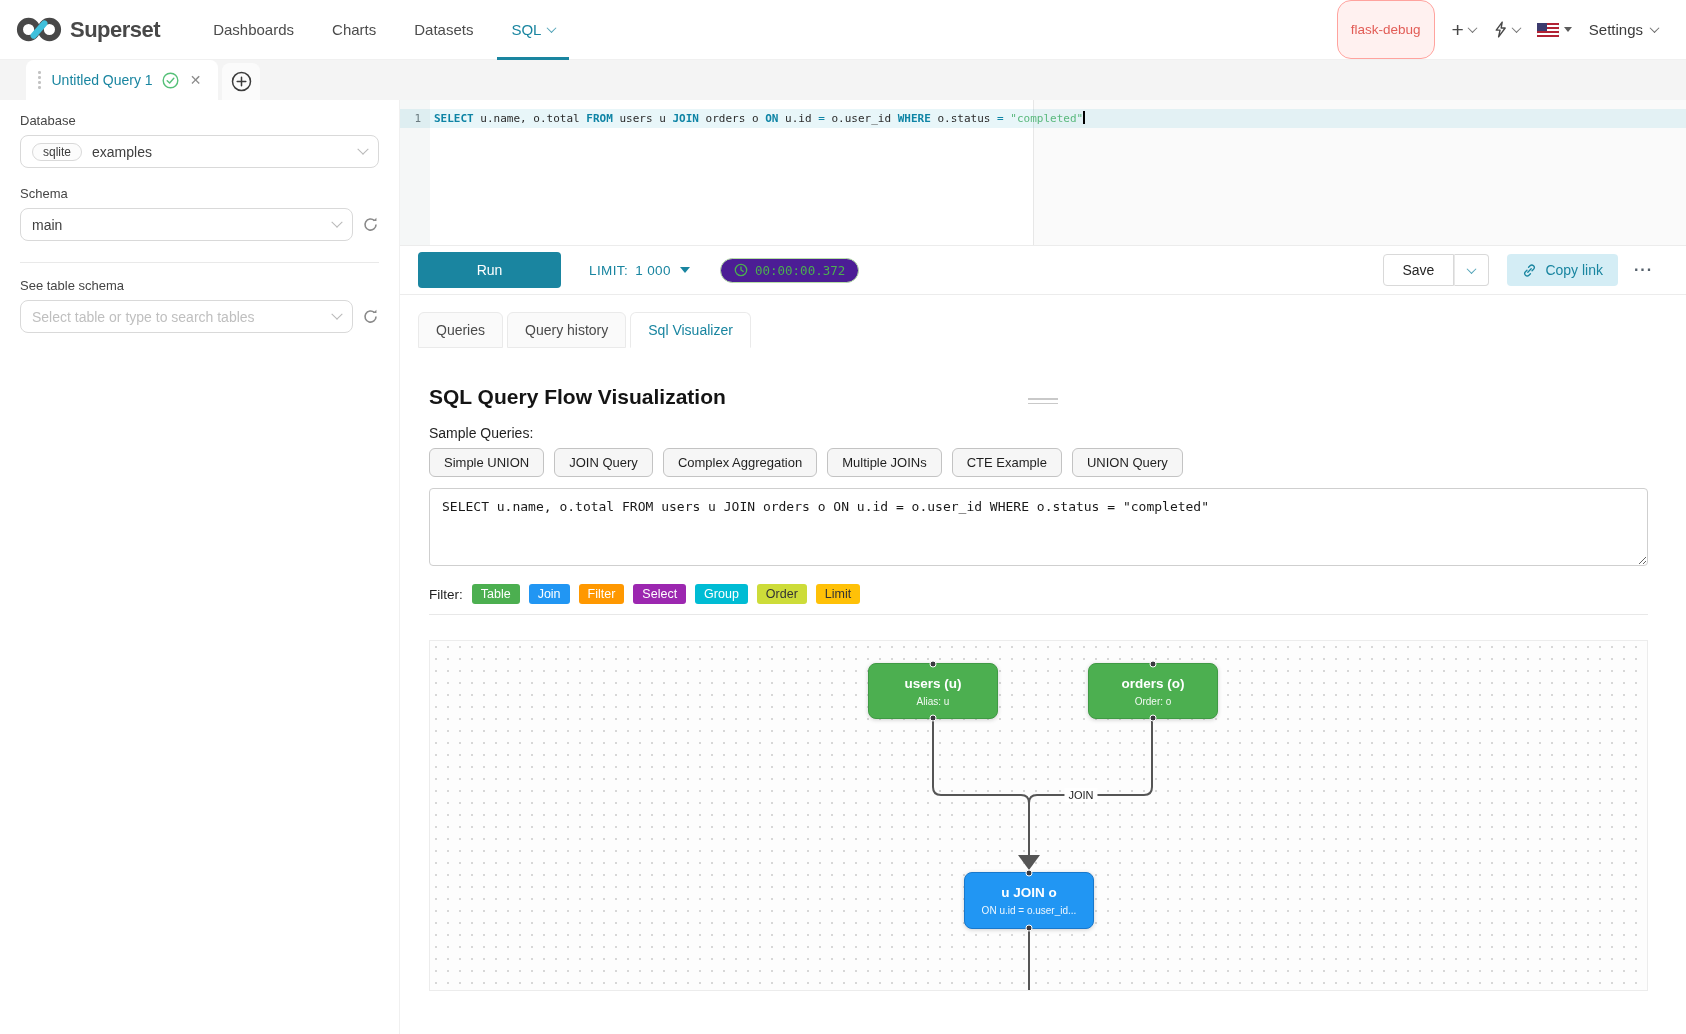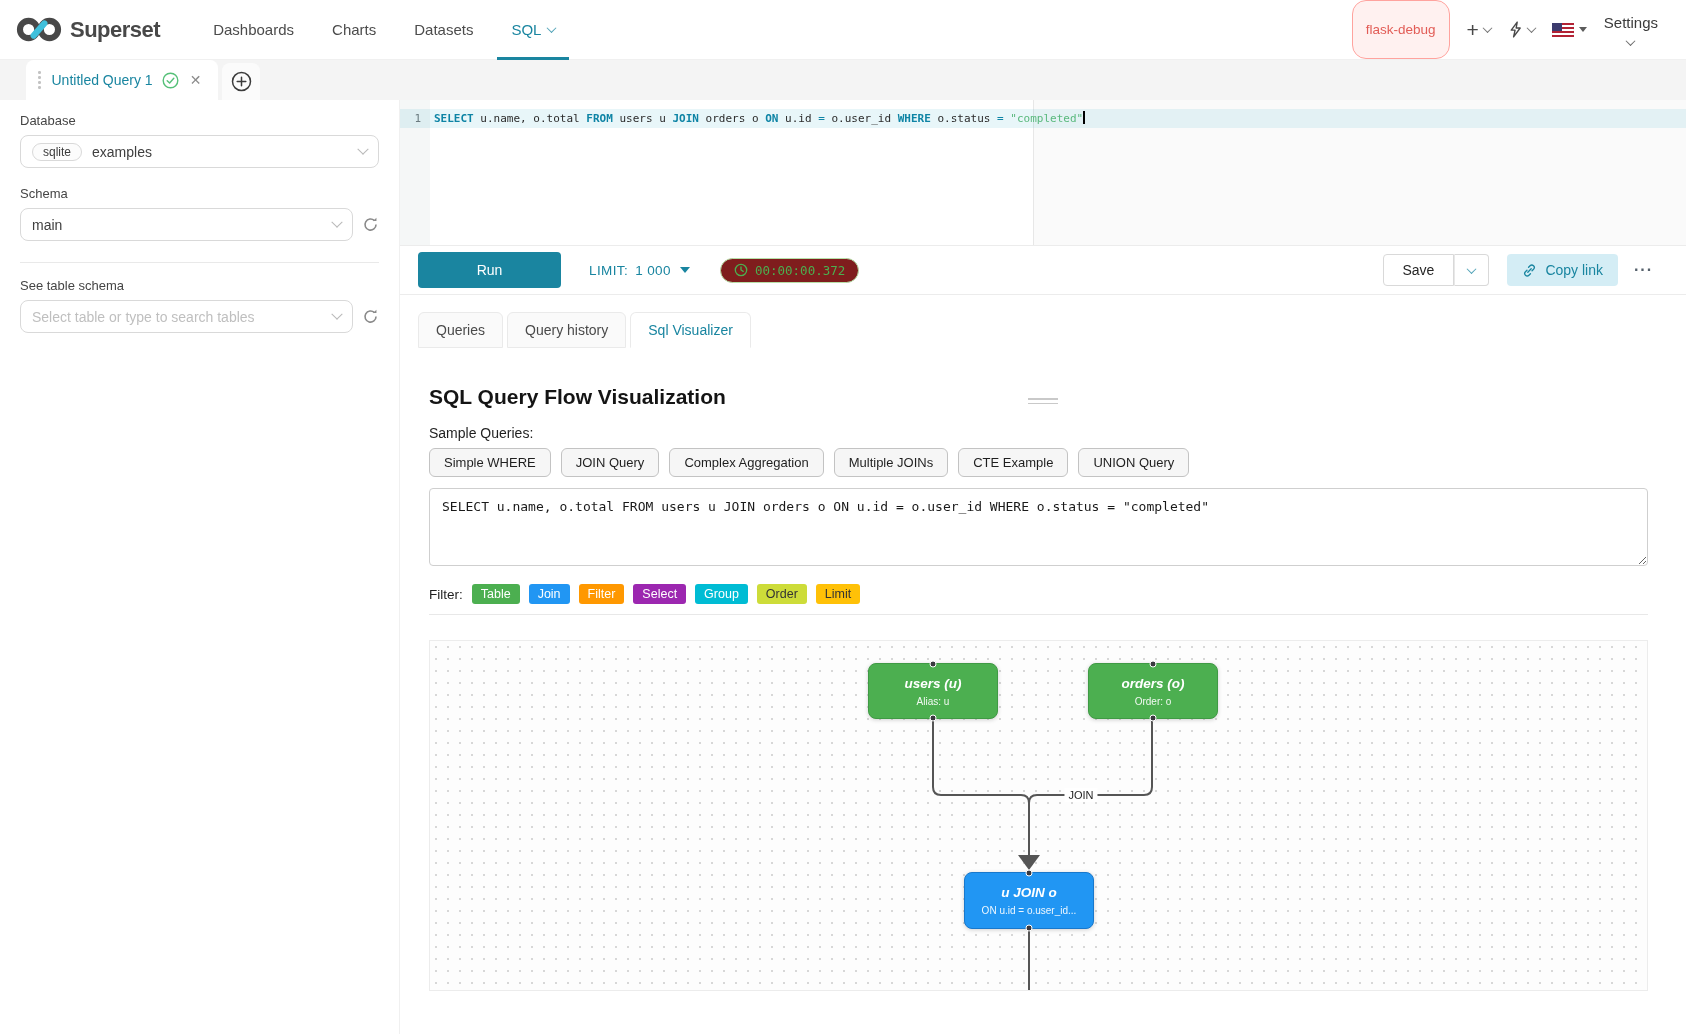--- a/index.html
+++ b/index.html
@@ -18,21 +18,21 @@
   .nav-item.active::after { content: ""; position: absolute; left: 5px; right: 5px; bottom: 0; height: 3px; background: #1a85a0; }
   .caret { display: inline-block; width: 7px; height: 7px; border-right: 1.7px solid currentColor;
            border-bottom: 1.7px solid currentColor; transform: rotate(45deg) translate(-1px,-1px); opacity: .75; }
   .nav-right { margin-left: auto; display: flex; align-items: center; gap: 17px; }
   .env-badge { border: 1px solid #ffa39e; background: #fff1f0; color: #e25c56; font-size: 13.5px;
                padding: 21px 13px; border-radius: 14px; }
   .icon-group { display: flex; align-items: center; gap: 5px; color: #484848; cursor: pointer; }
   .plus-glyph { font-size: 21px; font-weight: 400; line-height: 1; color: #484848; }
   .tri-down { width: 0; height: 0; border-left: 4px solid transparent; border-right: 4px solid transparent;
               border-top: 5px solid #5c5c5c; }
-  .settings { display: flex; align-items: center; gap: 8px; font-size: 15px; color: #3b3b3b; cursor: pointer; flex-direction: column; }
+  .settings { display: flex; align-items: center; gap: 8px; font-size: 15px; color: #3b3b3b; cursor: pointer; }
 
   
   .tabstrip { position: absolute; top: 60px; left: 0; width: 1686px; height: 40px; background: #f4f4f4;
               display: flex; align-items: flex-end; padding-left: 26px; }
   .qtab { height: 40px; background: #fff; border-radius: 8px 8px 0 0; display: flex; align-items: center;
           gap: 9px; padding: 0 15px 0 12px; }
   .qtab-label { color: #1985a0; font-size: 14px; }
   .drag-dots { display: flex; flex-direction: column; gap: 2.5px; padding-right: 2px; }
   .drag-dots i { width: 2.5px; height: 2.5px; border-radius: 50%; background: #c3c3c3; }
   .close-x { color: #8c8c8c; font-size: 14px; padding: 0 2px; cursor: pointer; }
@@ -77,21 +77,21 @@
   
   .toolbar { height: 50px; border-top: 1px solid #ececec; border-bottom: 1px solid #ececec;
              display: flex; align-items: center; padding: 0 33px 0 18px; }
   .run-btn { width: 143px; height: 36px; background: #1a85a0; color: #fff; font-size: 14px; border: none;
              border-radius: 4px; cursor: pointer; font-family: inherit; }
   .limit-group { display: flex; align-items: center; gap: 7px; margin-left: 28px; color: #1985a0;
                  font-size: 13.5px; letter-spacing: 0.4px; cursor: pointer; }
   .limit-tri { width: 0; height: 0; border-left: 5px solid transparent; border-right: 5px solid transparent;
                border-top: 6px solid #1985a0; margin-left: 2px; }
   .timer-pill { display: flex; align-items: center; gap: 7px; margin-left: 30px; border: 1px solid #b7dfa8;
-                background: #7f1d1d; color: #4caf50; border-radius: 15px; padding: 4px 13px;
+                background: #4c1d95; color: #4caf50; border-radius: 15px; padding: 4px 13px;
                 font-family: "DejaVu Sans Mono", monospace; font-size: 12.5px; }
   .tb-right { margin-left: auto; display: flex; align-items: center; }
   .save-btn { height: 32px; background: #fff; border: 1px solid #d9d9d9; border-radius: 4px 0 0 4px;
               padding: 0 19px; font-size: 14px; color: #262626; cursor: pointer; font-family: inherit; }
   .save-caret { height: 32px; width: 35px; background: #fff; border: 1px solid #d9d9d9; border-left: 1px solid #e8e8e8;
                 border-radius: 0 4px 4px 0; display: flex; align-items: center; justify-content: center; cursor: pointer; color: #1985a0; }
   .copylink-btn { height: 32px; margin-left: 18px; background: #d4edf5; color: #1985a0; border: none;
                   border-radius: 4px; padding: 0 15px; font-size: 14px; display: flex; align-items: center;
                   gap: 8px; cursor: pointer; font-family: inherit; }
   .more-dots { margin-left: 16px; color: #55606b; font-size: 16px; letter-spacing: 1px; font-weight: 700; cursor: pointer; }
@@ -126,21 +126,21 @@
   .flow { position: relative; margin-top: 25px; width: 1219px; height: 351px; border: 1px solid #ececec;
           background-color: #fdfdfd;
           background-image: radial-gradient(#d7d7d7 1px, transparent 1.2px);
           background-size: 12px 12px; overflow: hidden; }
   .flow svg.edges { position: absolute; inset: 0; }
   .fnode { position: absolute; border-radius: 8px; color: #fff; text-align: center; cursor: pointer;
            box-shadow: 0 1px 4px rgba(0,0,0,0.18); display: flex; flex-direction: column;
            justify-content: center; gap: 5px; }
   .fnode.table { border: 1px solid #3f9a44; }
   .fnode.join  { border: 1px solid #1878cc; }
-  .fnode .ft { font-size: 13.5px; font-weight: 700; font-style: italic; }
+  .fnode .ft { font-size: 13.5px; font-weight: 700; }
   .fnode .fs { font-size: 10px; opacity: 0.92; }
   .handle { position: absolute; left: 50%; width: 7px; height: 7px; border-radius: 50%;
             background: #39393f; border: 1.5px solid #fff; transform: translate(-50%,-50%); }
   .handle.t { top: 0; } .handle.b { top: 100%; }
   .edge-label { position: absolute; transform: translate(-50%,-50%); background: #fff; padding: 1px 4px;
                 font-size: 11px; color: #1f1f1f; }
 </style>
 </head>
 <body>
 
@@ -311,21 +311,21 @@
         <div class="rtab">Query history</div>
         <div class="rtab active">Sql Visualizer</div>
       </div>
 
     <section class="panel">
       <h2 class="viz-title">SQL Query Flow Visualization</h2>
 
 
       <div class="samples-label">Sample Queries:</div>
       <div class="sample-btns" id="sample-btns">
-          <button class="sample-btn">Simple WHERE</button>
+          <button class="sample-btn">Simple UNION</button>
           <button class="sample-btn">JOIN Query</button>
           <button class="sample-btn">Complex Aggregation</button>
           <button class="sample-btn">Multiple JOINs</button>
           <button class="sample-btn">CTE Example</button>
           <button class="sample-btn">UNION Query</button>
         </div>
 
       <textarea class="query-box" spellcheck="false" style="">SELECT u.name, o.total FROM users u JOIN orders o ON u.id = o.user_id WHERE o.status = "completed"</textarea>
 
       <div class="legend-row">

